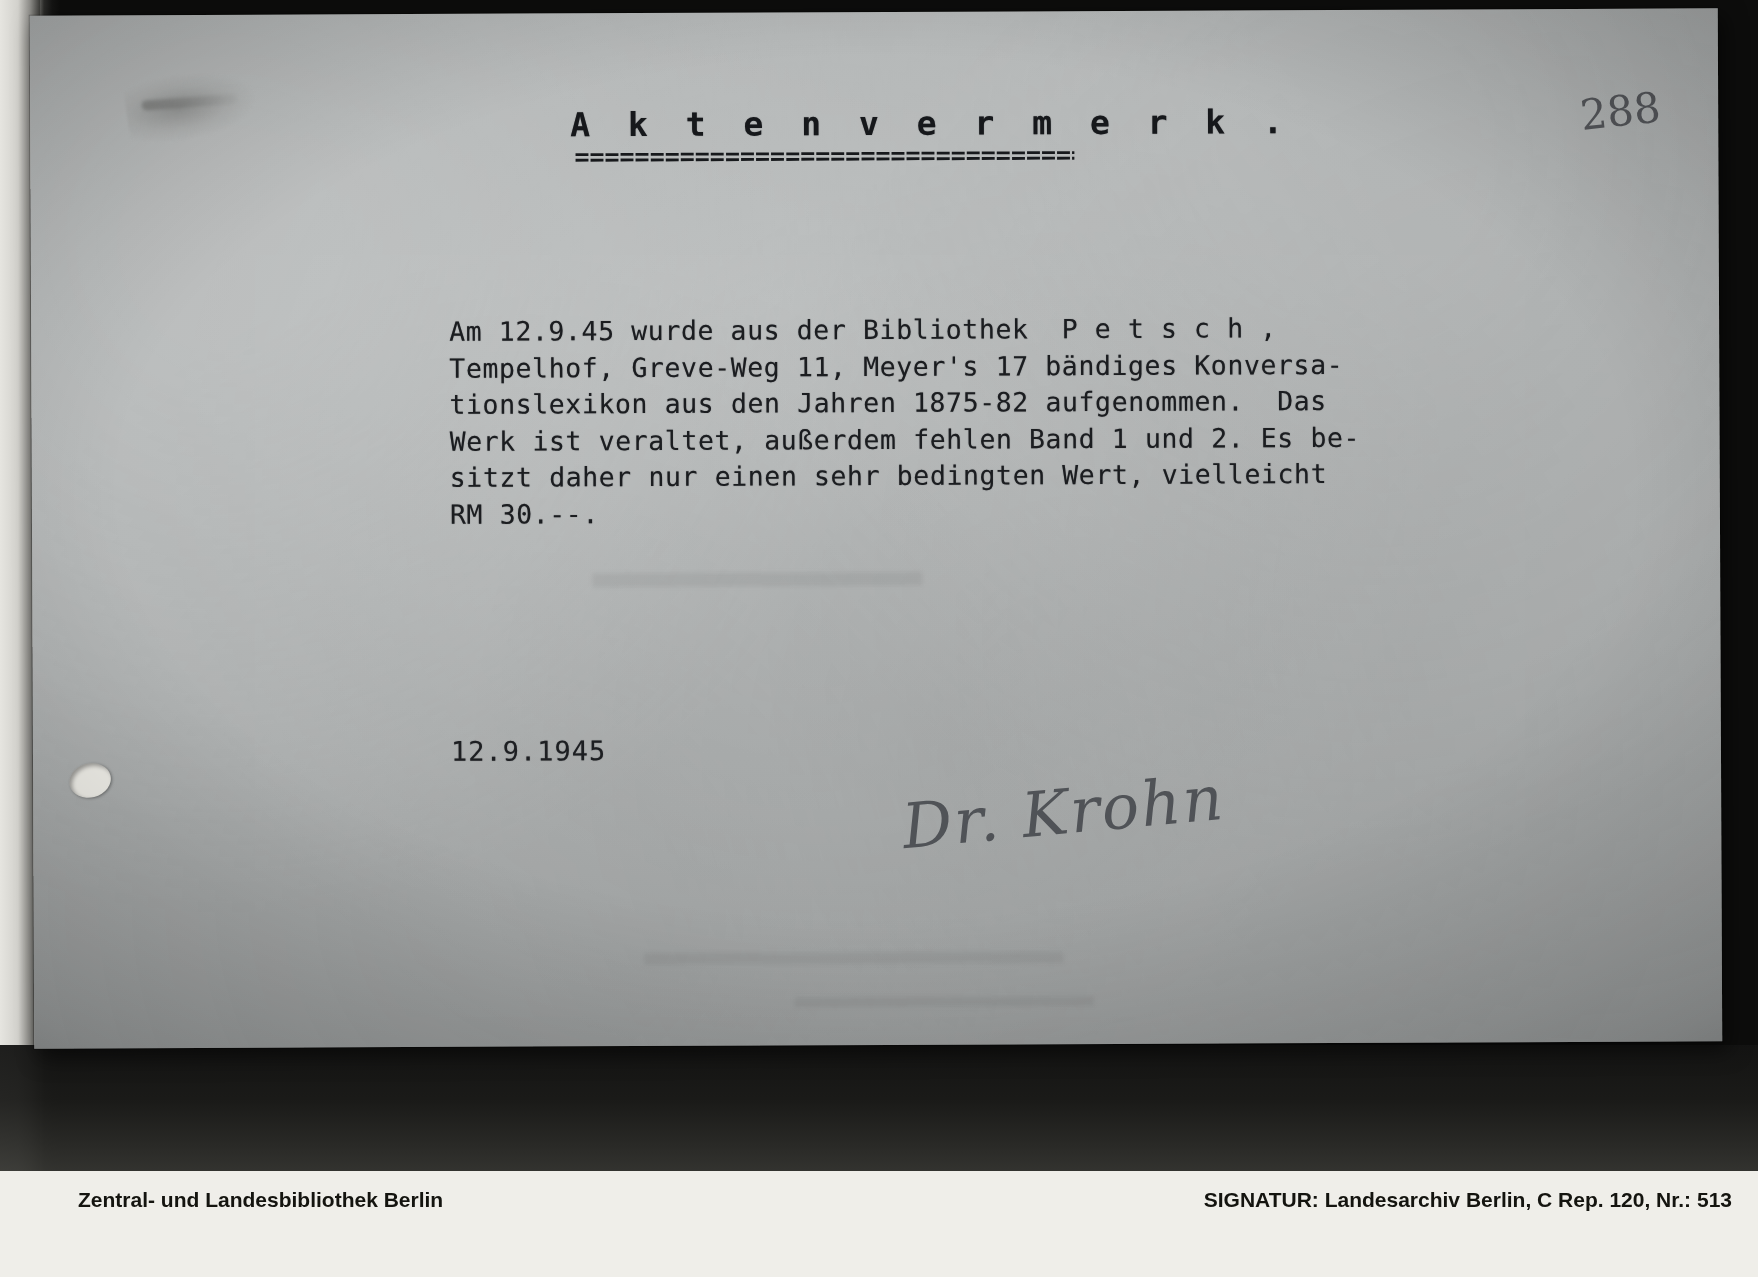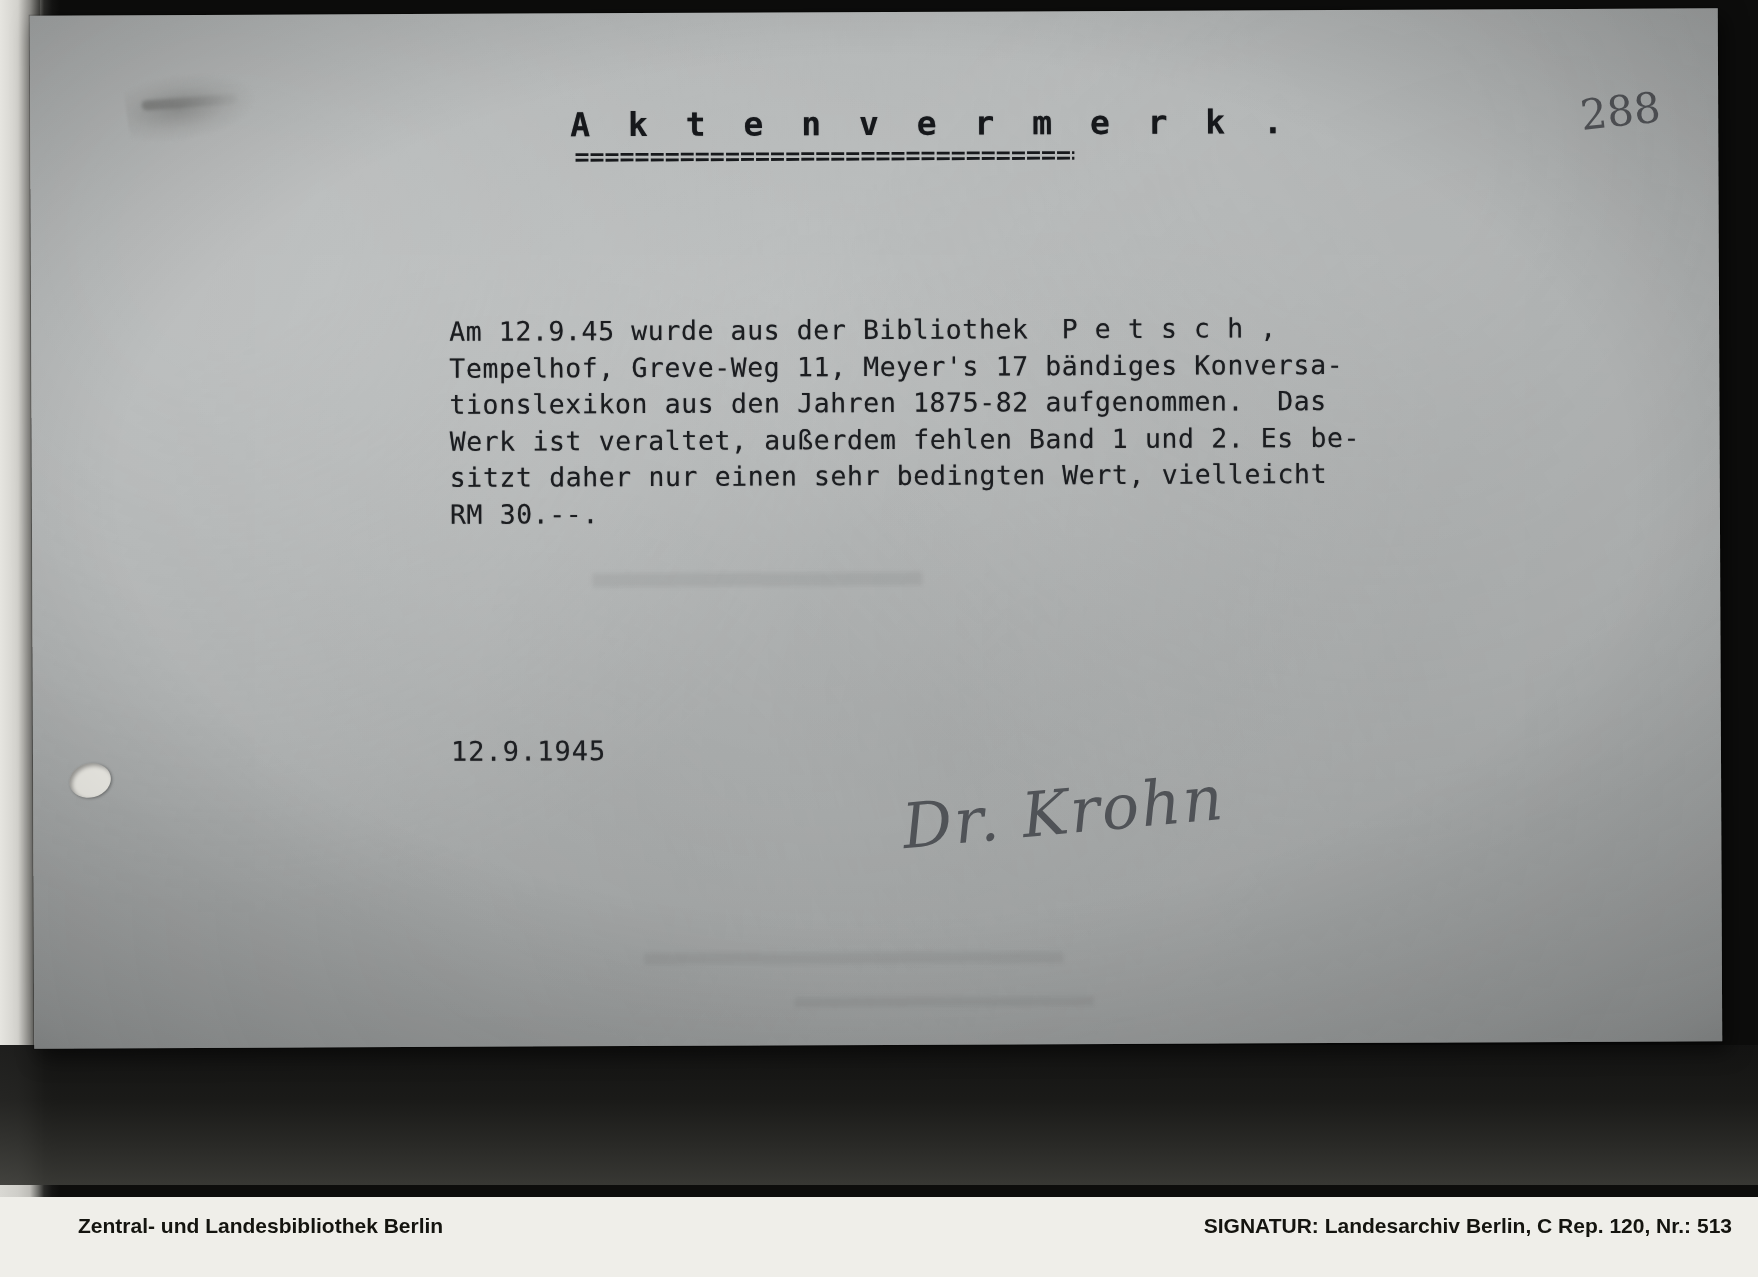--- a/index.html
+++ b/index.html
@@ -201,21 +201,21 @@
     filter: blur(2px);
     pointer-events: none;
   }
 
   
   #caption-bar {
     position: absolute;
     left: 0;
     bottom: 0;
     width: 1758px;
-    height: 80px;
+    height: 106px;
     background: #efeee9;
     color: #14140f;
   }
   #caption-left {
     position: absolute;
     left: 78px;
     top: 14px;
     font-size: 21px;
     font-weight: 700;
     line-height: 29px;

